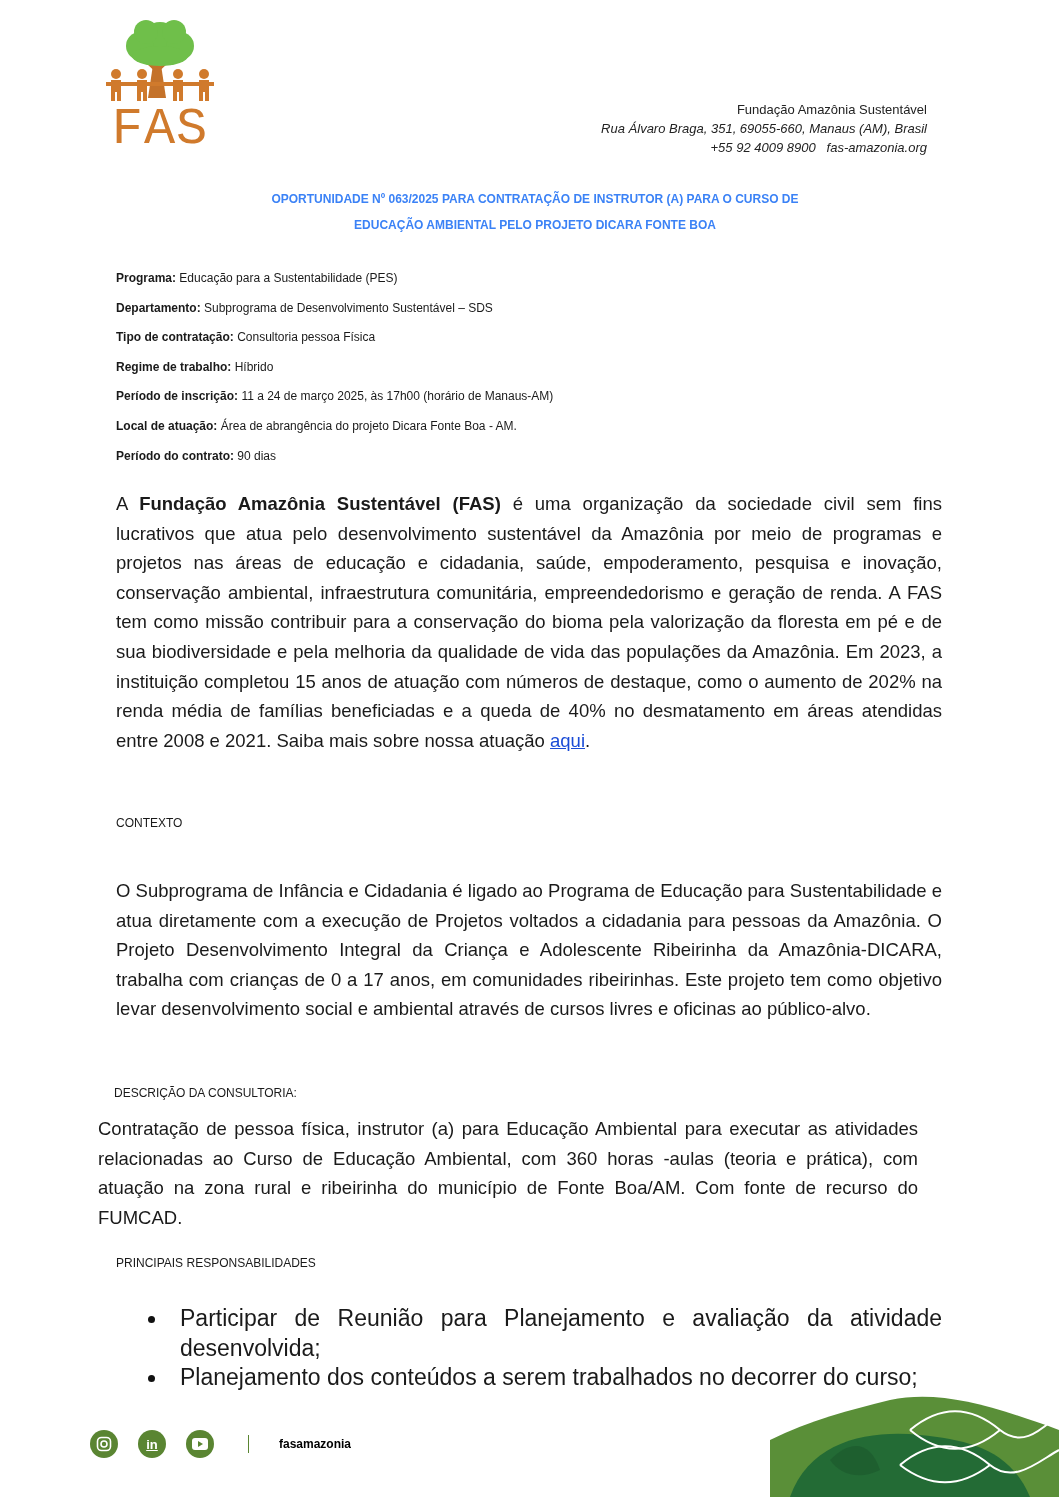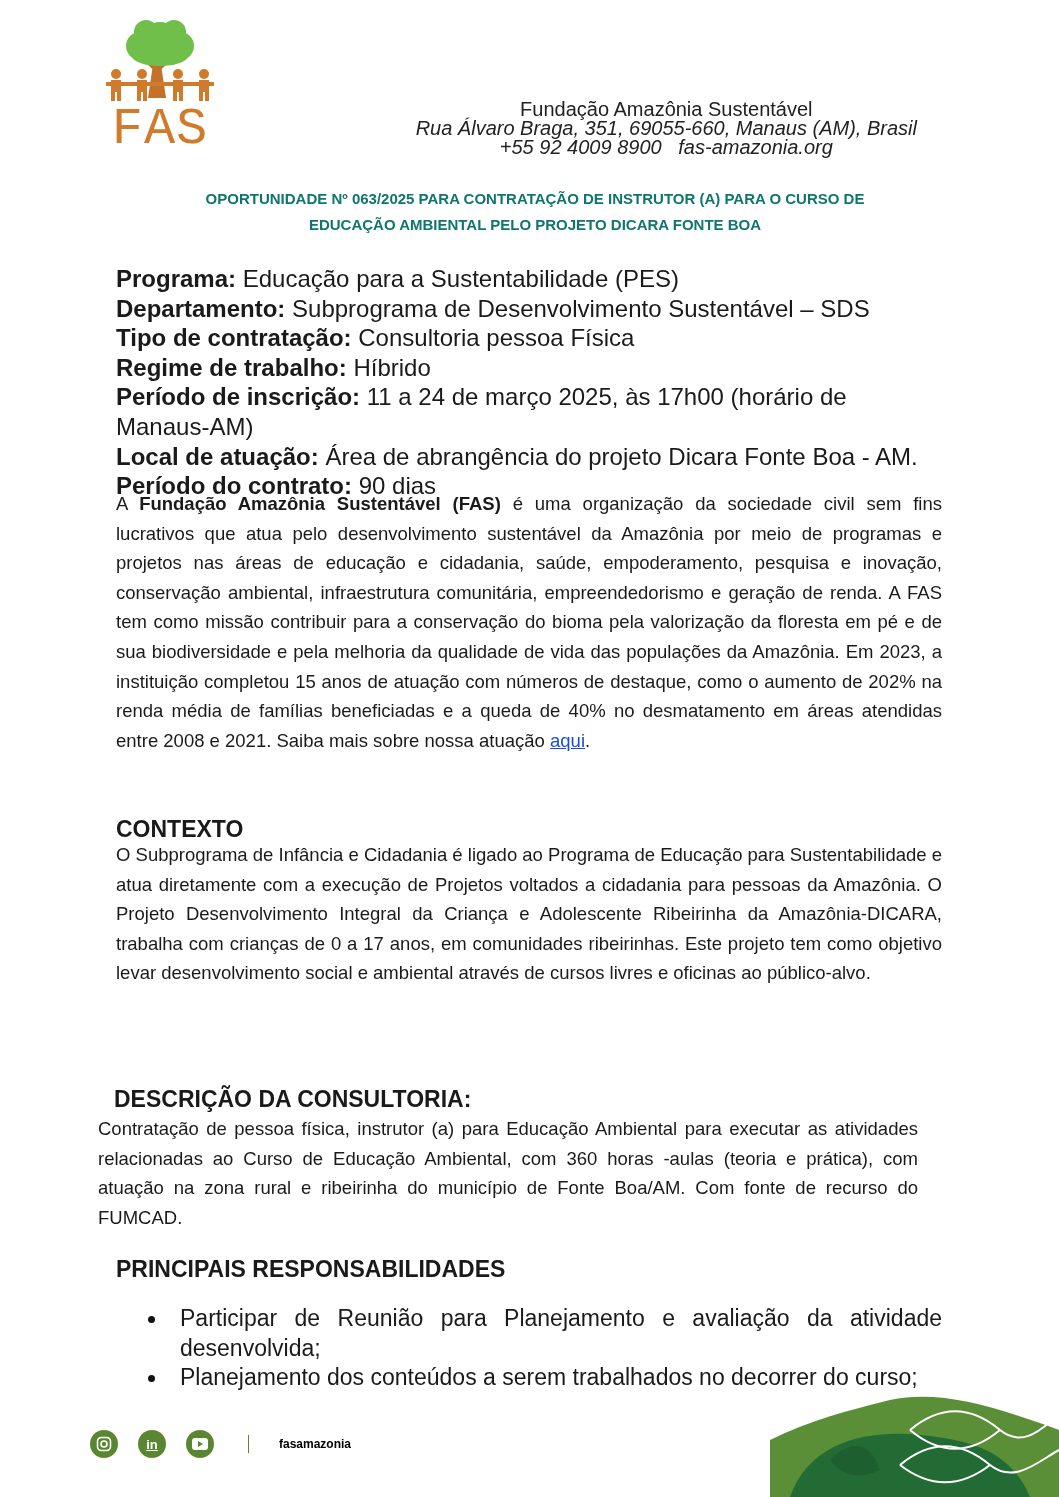--- a/index.html
+++ b/index.html
@@ -1,31 +1,31 @@
 <!DOCTYPE html>
 <html><head>
 <meta charset="utf-8">
 <style>
   html, body { margin:0; padding:0; background:#ffffff; }
   body { width:1059px; height:1497px; position:relative; overflow:hidden;
          font-family:"Liberation Sans", "DejaVu Sans", sans-serif; color:#1a1a1a; }
   .logo { position:absolute; left:104px; top:18px; width:112px; height:140px;font-family:Liberation Mono, monospace; }
   .logo-text { position:absolute; left:0; top:86px; width:112px; text-align:center;
                font-size:52px; color:#d07a2c; font-weight:400; letter-spacing:1px; line-height:52px; }
-  .org-header { position:absolute; right:142px; top:100px; text-align:center; font-size:20px; line-height:19px; color:#222; }
+  .org-header { position:absolute; right:132px; top:100px; text-align:right; font-size:13px; line-height:19px; color:#222; }
   .org-header .addr, .org-header .contact { font-style:italic; }
   .title { position:absolute; left:100px; top:186px; width:870px; text-align:center;
-           font-weight:700; font-size:15px; line-height:26px; color:#0f766e; }
-  .meta { position:absolute; left:116px; top:264px; width:830px; font-size:24px; line-height:29.6px; }
+           font-weight:700; font-size:12px; line-height:26px; color:#3b82f6; }
+  .meta { position:absolute; left:116px; top:264px; width:830px; font-size:12px; line-height:29.6px; }
   .meta b { font-weight:700; }
   .para { position:absolute; left:116px; width:826px; font-size:18.5px; line-height:29.6px; text-align:justify; }
   .p1 { top:489px; }
-  .p2 { top:840px; }
+  .p2 { top:876px; }
   .p3 { top:1114px; left:98px; width:820px; }
-  .heading { position:absolute; left:116px; font-weight:700; font-size:23px; }
+  .heading { position:absolute; left:116px; font-weight:400; font-size:12px; }
   .h-contexto { top:816px; }
   .h-desc { top:1086px; left:114px; }
   .h-resp { top:1256px; }
   a.link { color:#1a4bd6; text-decoration:underline; }
   ul.resp { position:absolute; left:140px; top:1304px; width:802px; margin:0; padding:0; list-style:none;
             font-size:23px; line-height:29.6px; }
   ul.resp li { position:relative; padding-left:40px; text-align:justify; }
   ul.resp li::before { content:""; position:absolute; left:8px; top:12px; width:7px; height:7px; background:#111; border-radius:50%; }
   .footer-social { position:absolute; left:90px; top:1430px; display:flex; align-items:center; gap:20px; }
   .soc { width:28px; height:28px; border-radius:50%; background:#5a8532; display:flex; align-items:center; justify-content:center; color:#fff; font-weight:700; font-size:13px; }

